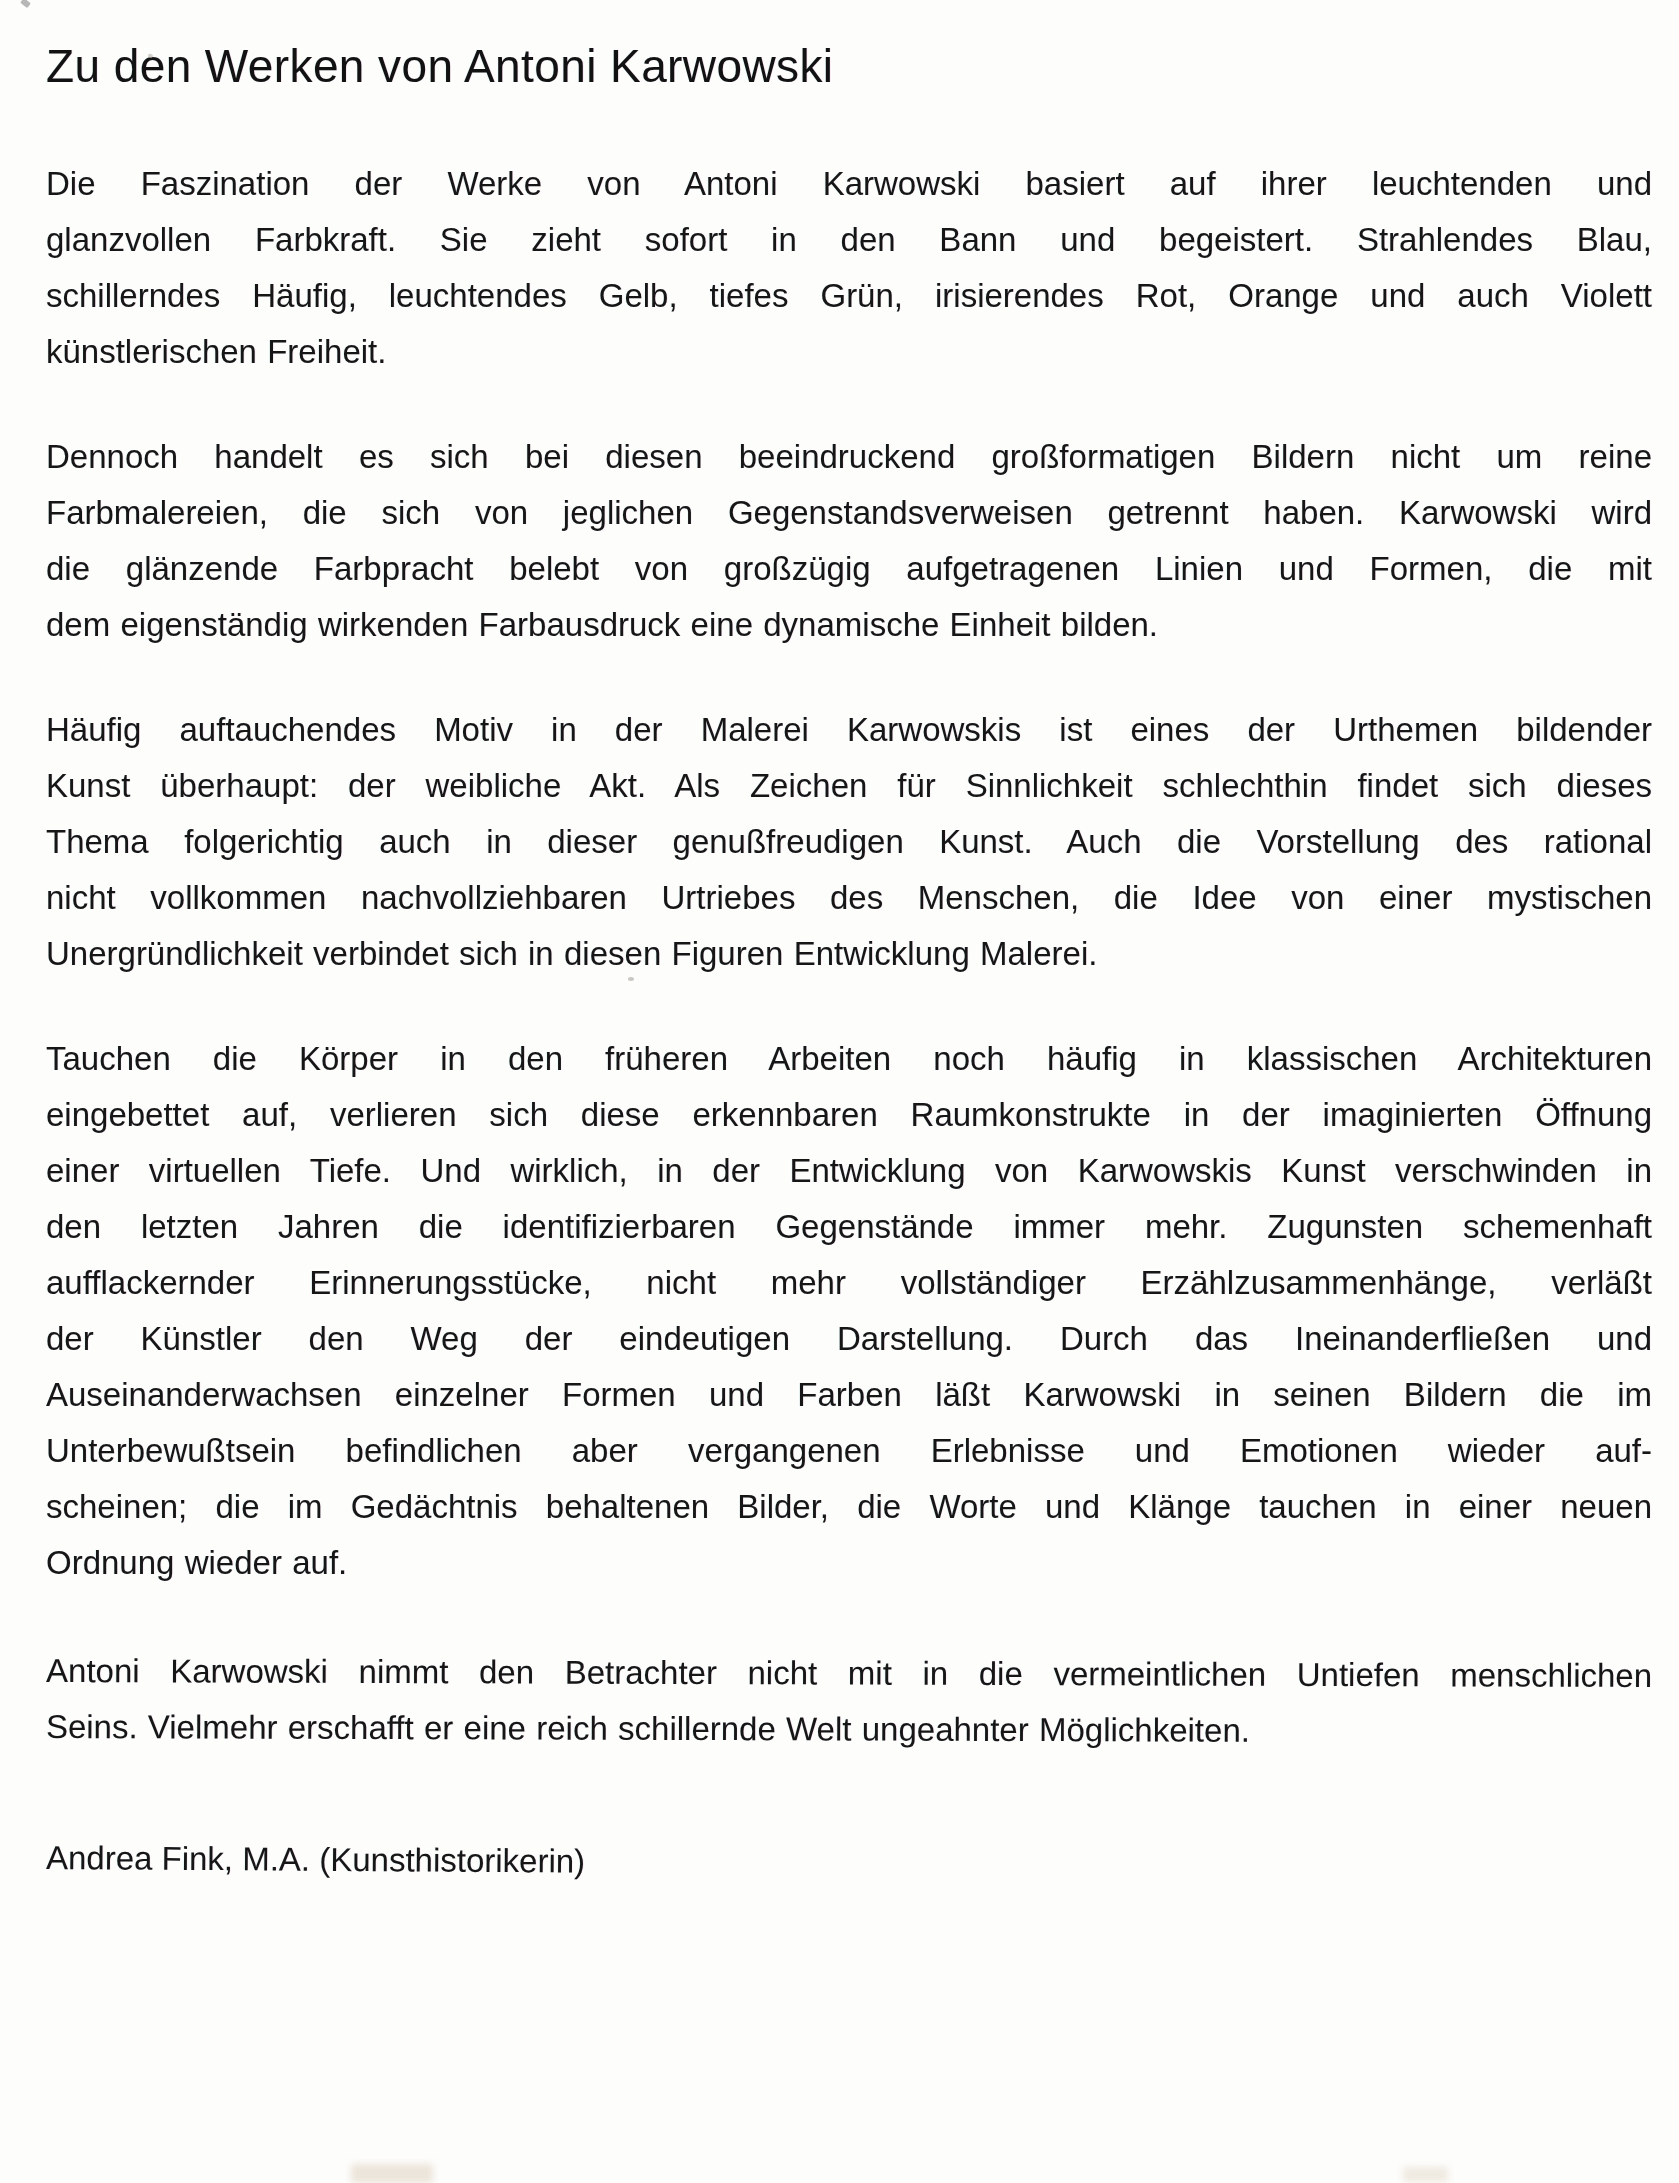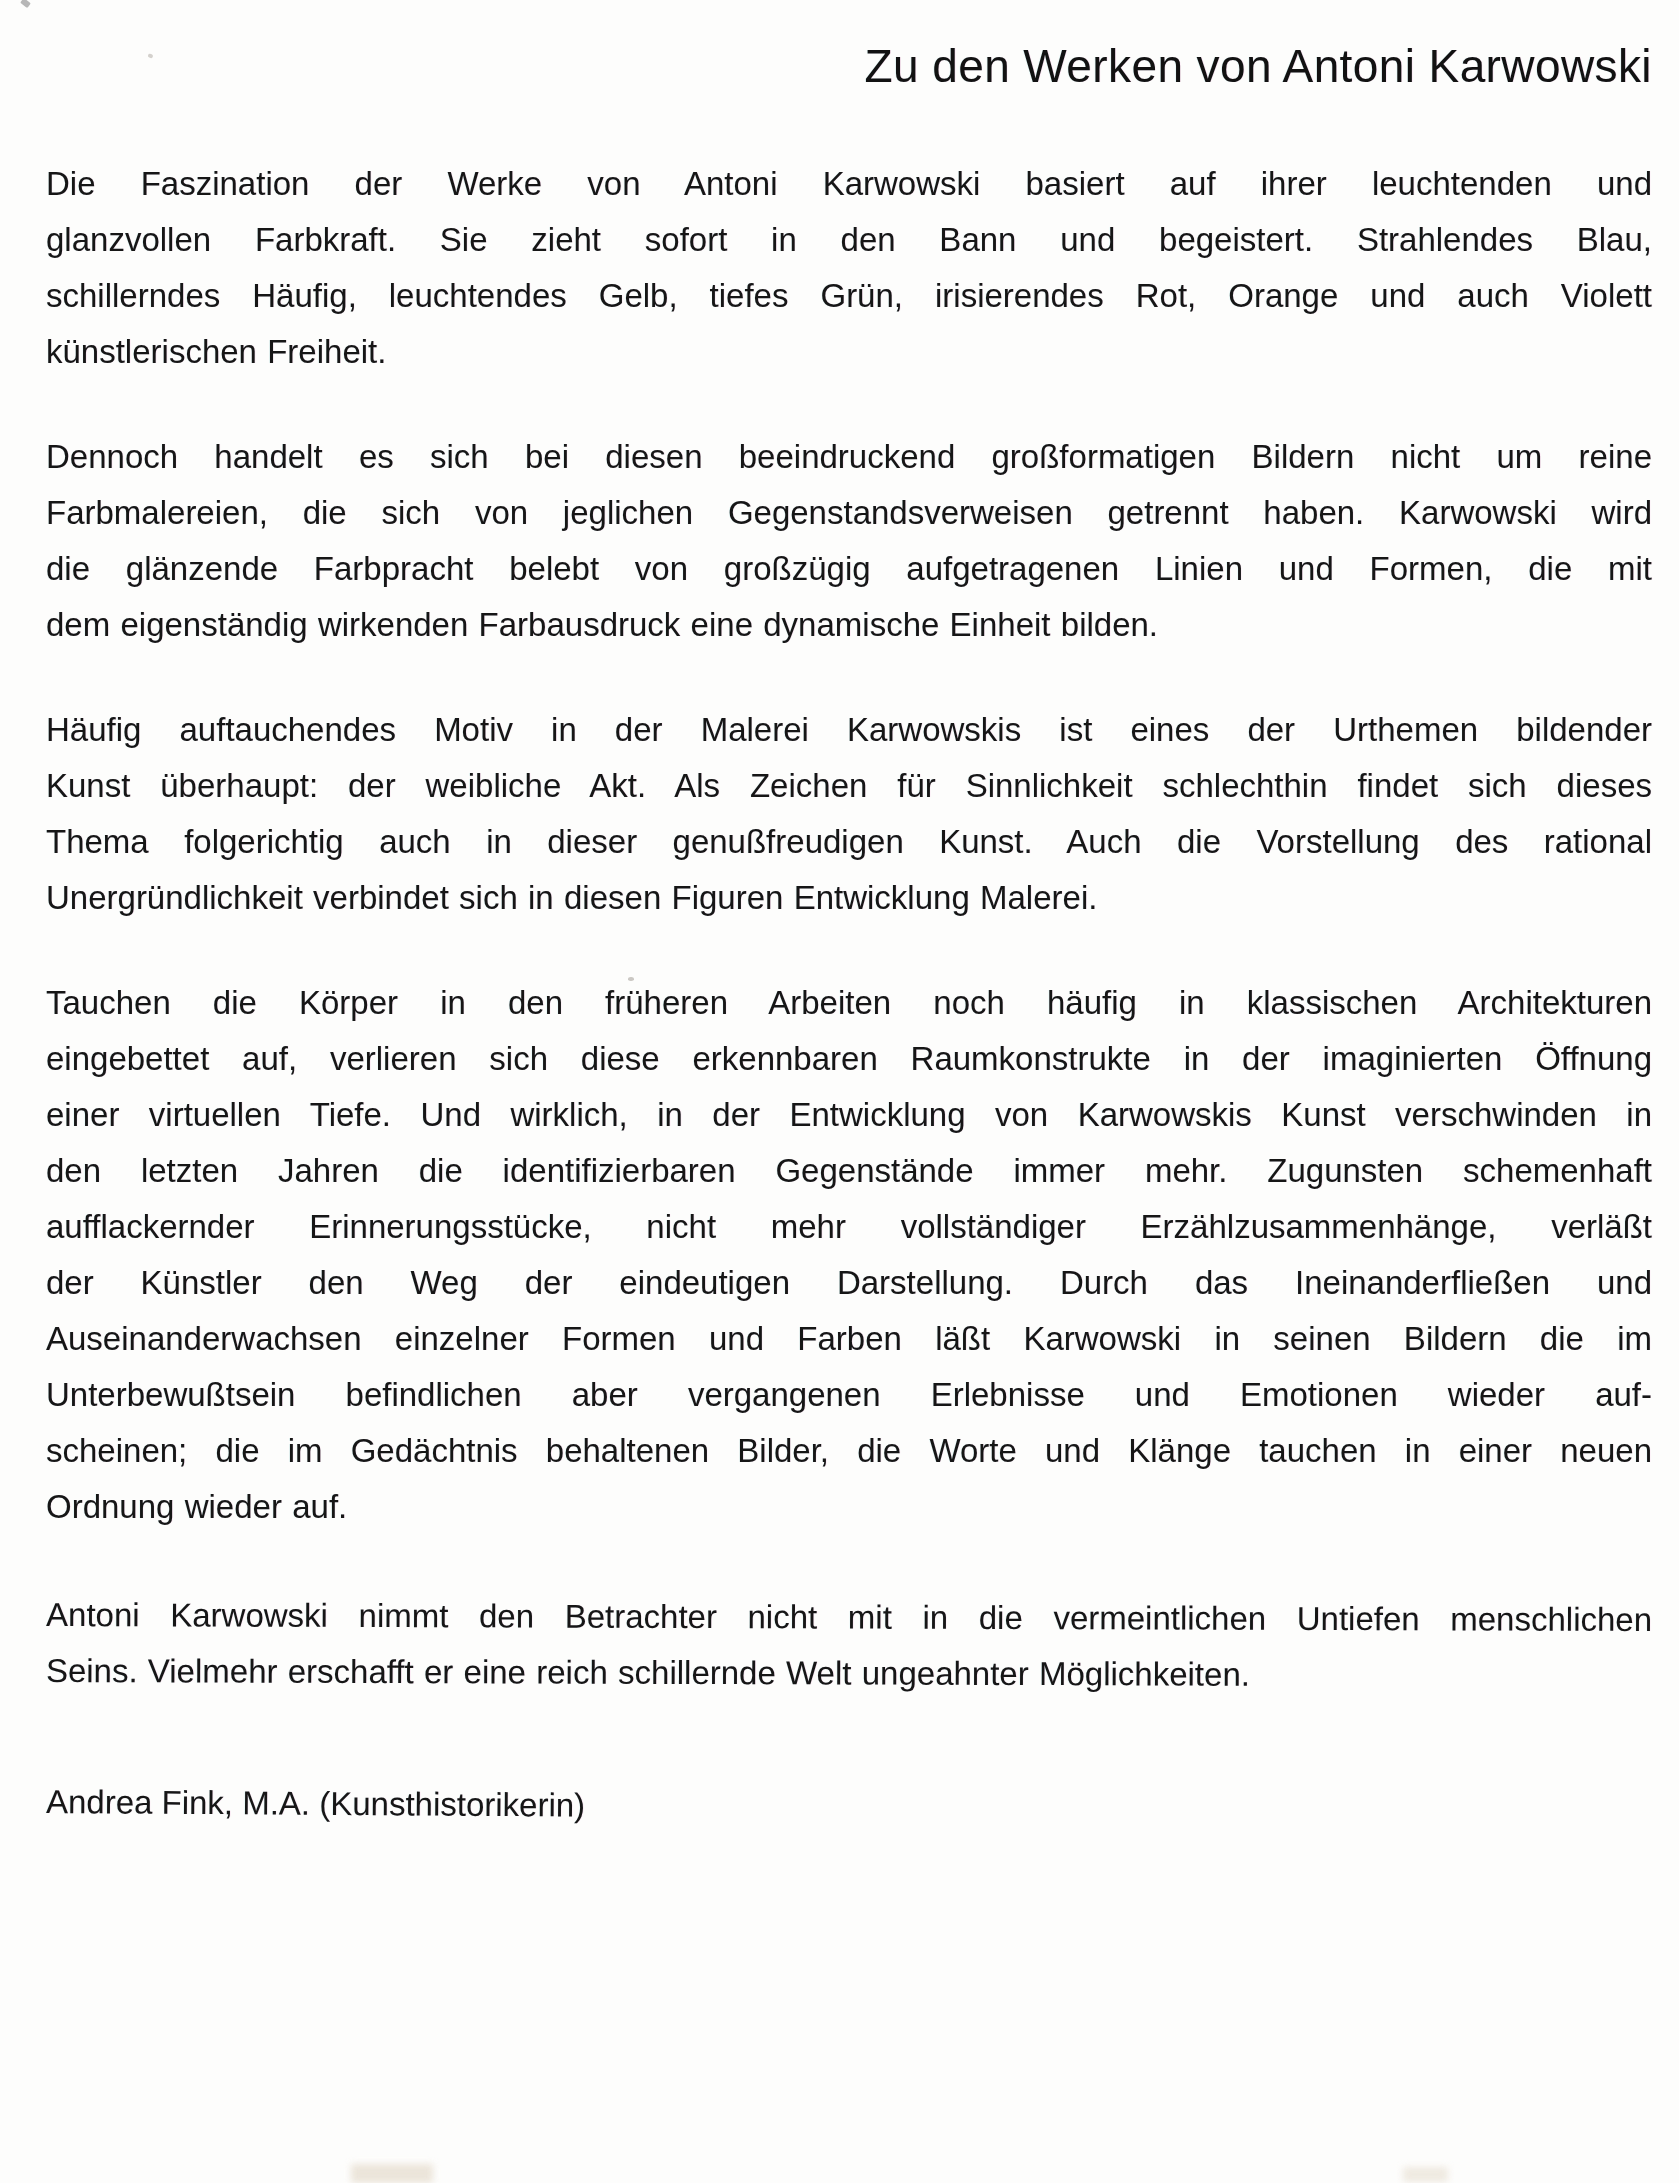--- a/index.html
+++ b/index.html
@@ -23,21 +23,20 @@
     color: #161616;
   }
   h1.title {
     margin: 0 0 66px 0;
     font-size: 46px;
     font-weight: 400;
     letter-spacing: 0.4px;
     line-height: 1.05;
     color: #121212;
     text-shadow: 0.7px 0 0 rgba(225, 0, 160, 0.10), -0.7px 0 0 rgba(0, 200, 200, 0.10);
-    text-align: right;
   }
   #paragraphs .paragraph {
     margin: 0 0 49px 0;
   }
   #paragraphs .paragraph:last-child {
     margin-top: 52px;   
   }
   .line {
     font-size: 33px;
     line-height: 56px;
@@ -127,20 +126,21 @@
       <div class="paragraph">
         <div class="line">Dennoch handelt es sich bei diesen beeindruckend großformatigen Bildern nicht um reine</div>
         <div class="line">Farbmalereien, die sich von jeglichen Gegenstandsverweisen getrennt haben. Karwowski wird</div>
         <div class="line">die glänzende Farbpracht belebt von großzügig aufgetragenen Linien und Formen, die mit</div>
         <div class="line last">dem eigenständig wirkenden Farbausdruck eine dynamische Einheit bilden.</div>
       </div>
       <div class="paragraph">
         <div class="line">Häufig auftauchendes Motiv in der Malerei Karwowskis ist eines der Urthemen bildender</div>
         <div class="line">Kunst überhaupt: der weibliche Akt. Als Zeichen für Sinnlichkeit schlechthin findet sich dieses</div>
         <div class="line">Thema folgerichtig auch in dieser genußfreudigen Kunst. Auch die Vorstellung des rational</div>
+        <div class="line">nicht vollkommen nachvollziehbaren Urtriebes des Menschen, die Idee von einer mystischen</div>
         <div class="line last">Unergründlichkeit verbindet sich in diesen Figuren Entwicklung Malerei.</div>
       </div>
       <div class="paragraph">
         <div class="line">Tauchen die Körper in den früheren Arbeiten noch häufig in klassischen Architekturen</div>
         <div class="line">eingebettet auf, verlieren sich diese erkennbaren Raumkonstrukte in der imaginierten Öffnung</div>
         <div class="line">einer virtuellen Tiefe. Und wirklich, in der Entwicklung von Karwowskis Kunst verschwinden in</div>
         <div class="line">den letzten Jahren die identifizierbaren Gegenstände immer mehr. Zugunsten schemenhaft</div>
         <div class="line">aufflackernder Erinnerungsstücke, nicht mehr vollständiger Erzählzusammenhänge, verläßt</div>
         <div class="line">der Künstler den Weg der eindeutigen Darstellung. Durch das Ineinanderfließen und</div>
         <div class="line">Auseinanderwachsen einzelner Formen und Farben läßt Karwowski in seinen Bildern die im</div>

